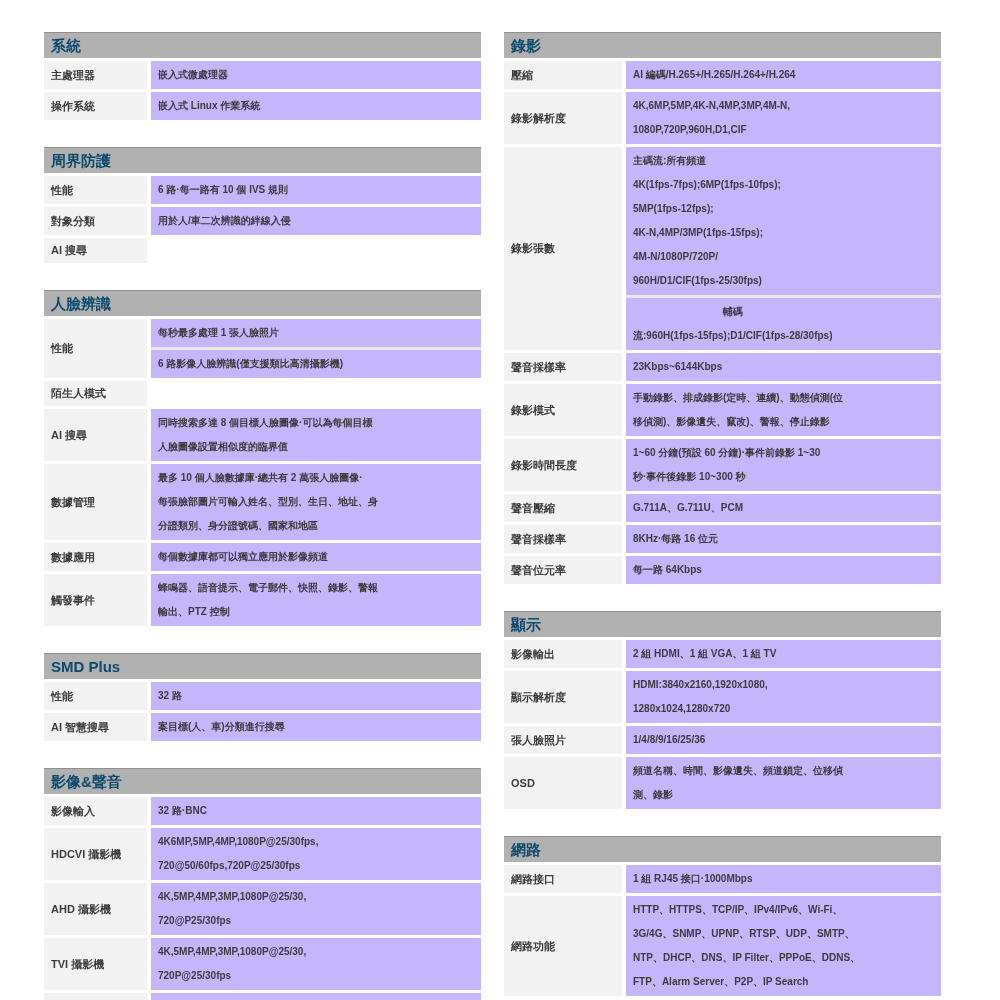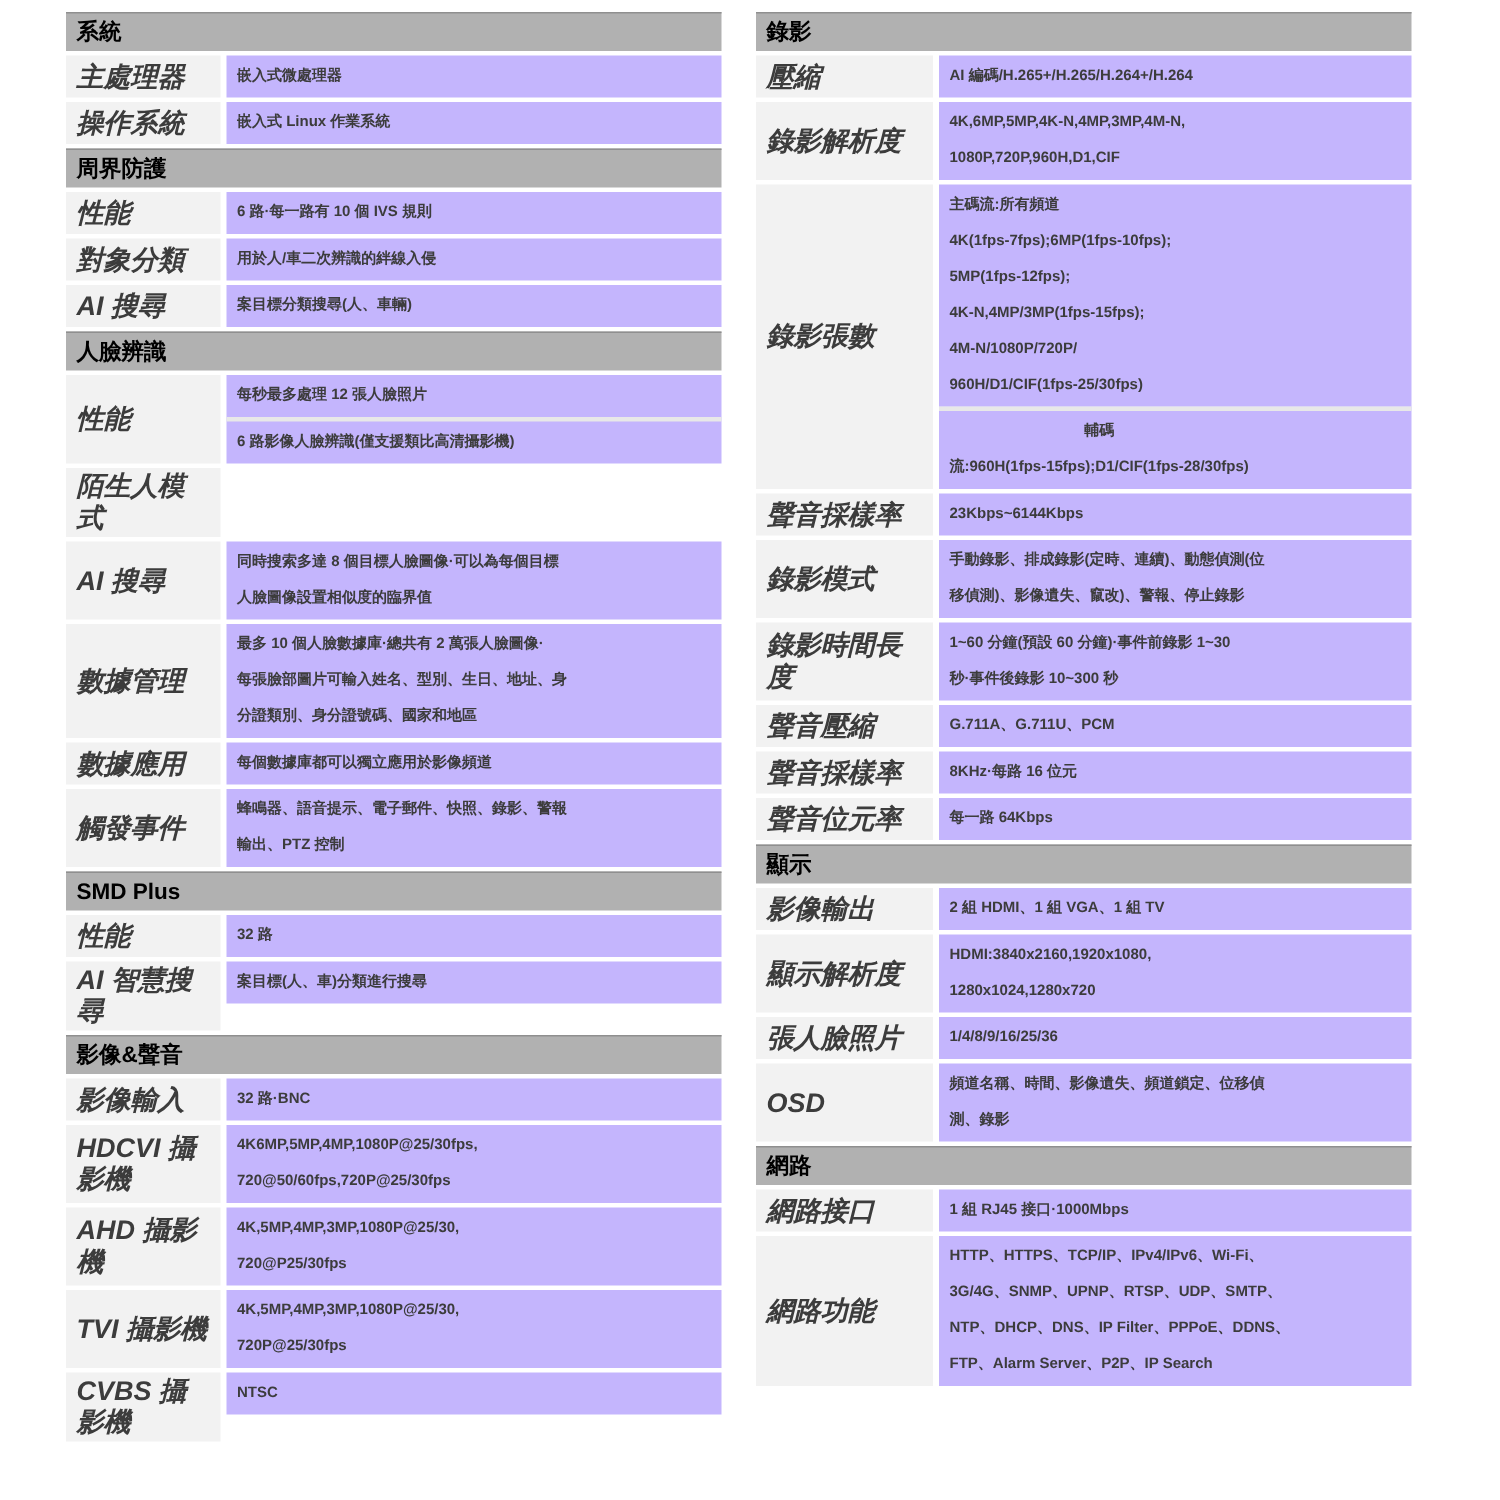--- a/index.html
+++ b/index.html
@@ -26,36 +26,36 @@
     display: flex;
     flex-direction: column;
     gap: 3px;
   }
   .sec-header {
     background: #b1b1b1;
     border-top: 1px solid #8f8f8f;
     padding: 2px 7px;
     font-size: 15px;
     line-height: 21px;
-    color: #000000;
+    color: #0c4a6e;
+    margin-top: 24px;
   }
   .row {
     display: flex;
     gap: 4px;
     align-items: stretch;
   }
   .label {
     background: #f2f2f2;
     display: flex;
     align-items: center;
     padding: 2px 7px;
-    font-size: 18px;
+    font-size: 11px;
     line-height: 21px;
     box-sizing: border-box;
-    font-style: italic;
   }
   .col-left .label  { flex: 0 0 103px; }
   .col-right .label { flex: 0 0 118px; }
   .values {
     flex: 1;
     display: flex;
     flex-direction: column;
     min-width: 0;
   }
   .value {
@@ -99,29 +99,26 @@
         </div>
       </div>
       <div class="row">
         <div class="label">對象分類</div>
         <div class="values">
           <div class="value">用於人/車二次辨識的絆線入侵</div>
         </div>
       </div>
       <div class="row">
         <div class="label">AI 搜尋</div>
-        <div class="values">
-          <div class="value">案目標分類搜尋(人、車輛)</div>
-        </div>
       </div>
       <div class="sec-header">人臉辨識</div>
       <div class="row">
         <div class="label">性能</div>
         <div class="values">
-          <div class="value">每秒最多處理 12 張人臉照片</div>
+          <div class="value">每秒最多處理 1 張人臉照片</div>
           <div class="value">6 路影像人臉辨識(僅支援類比高清攝影機)</div>
         </div>
       </div>
       <div class="row">
         <div class="label">陌生人模式</div>
       </div>
       <div class="row">
         <div class="label">AI 搜尋</div>
         <div class="values">
           <div class="value">同時搜索多達 8 個目標人臉圖像·可以為每個目標

